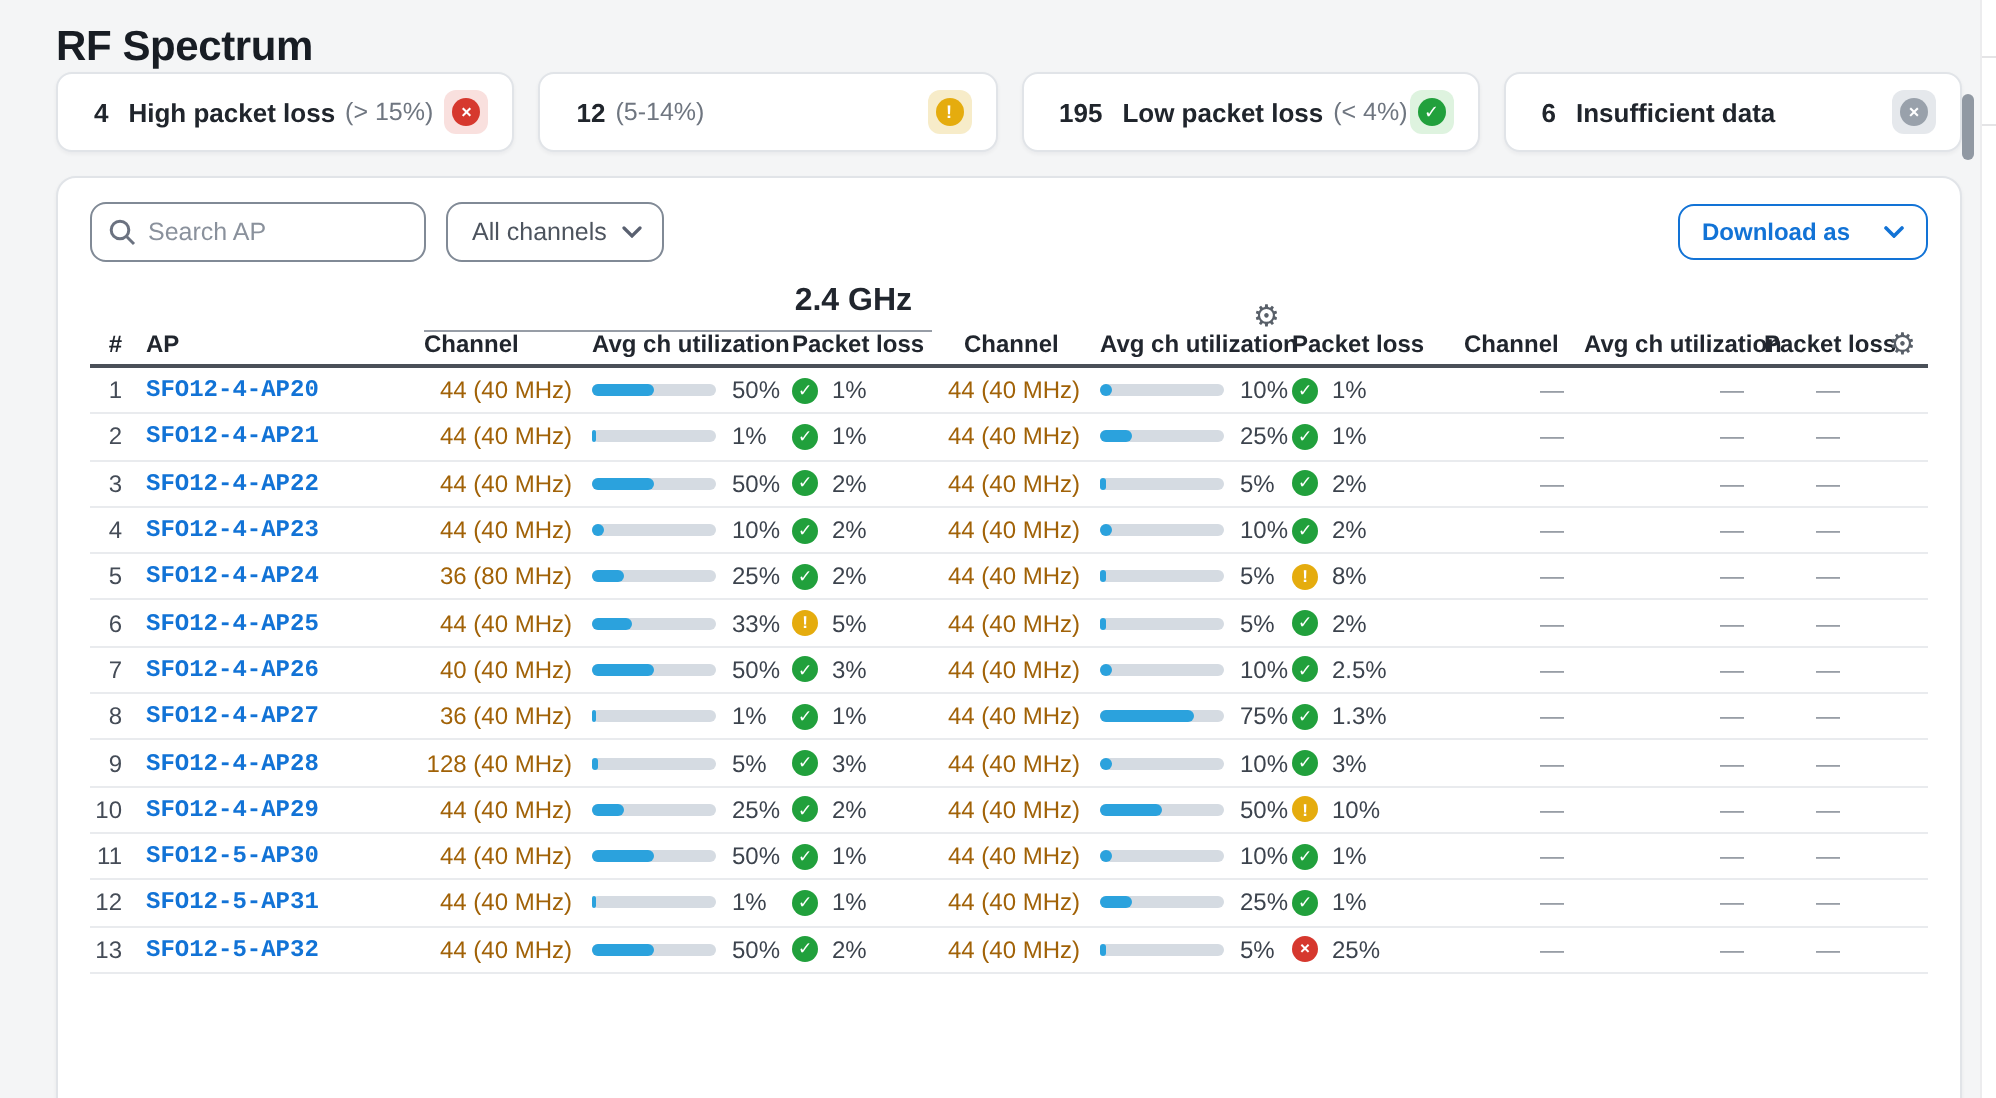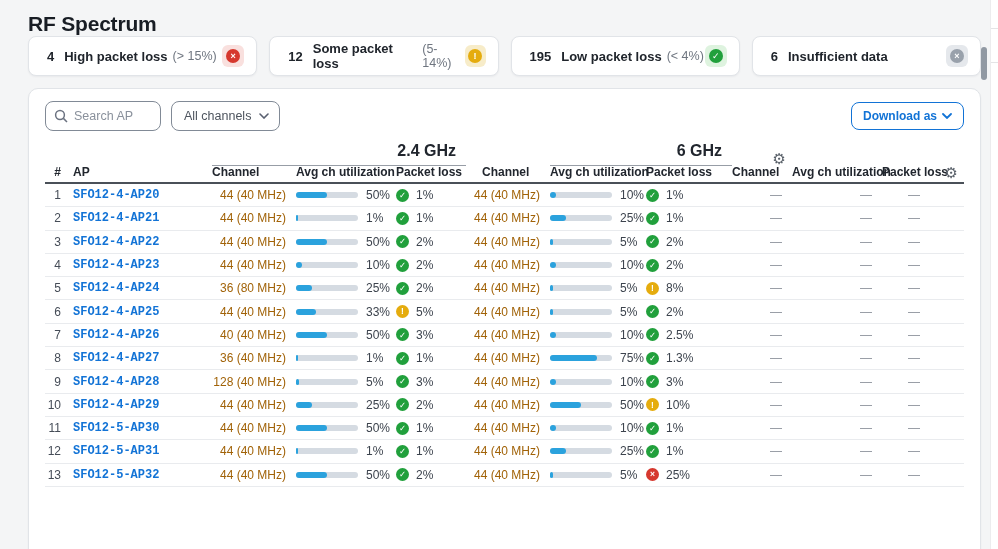--- a/index.html
+++ b/index.html
@@ -36,36 +36,36 @@
   .badge[data-status="warn"]  { background: #f7ecc9; } .badge[data-status="warn"]  .dot { background: #e5ac0e; }
   .badge[data-status="ok"]    { background: #def3df; } .badge[data-status="ok"]    .dot { background: #21a03c; }
   .badge[data-status="na"]    { background: #e5e8ec; } .badge[data-status="na"]    .dot { background: #99a1ab; }
 
   
   .panel {
     margin-top: 12px; background: #fff; border: 1px solid #e1e4e8; border-radius: 10px;
     box-shadow: 0 1px 2px rgba(20,24,30,.05); padding: 12px 16px 0; height: 480px;
   }
   .toolbar { display: flex; align-items: center; gap: 10px; }
-  .search { position: relative; width: 116px; }
+  .search { position: relative; width: 168px; }
   .search svg { position: absolute; left: 9px; top: 8px; }
   .search input {
     width: 100%; height: 30px; border: 1px solid #818a96; border-radius: 8px;
     padding: 0 10px 0 28px; font-size: 12.5px; color: #2f3640; background: #fff; outline: none;
     font-family: inherit;
   }
   .search input::placeholder { color: #8a919c; }
   .select {
     height: 30px; border: 1px solid #818a96; border-radius: 8px; background: #fff;
     display: flex; align-items: center; gap: 8px; padding: 0 10px 0 12px;
     font-size: 12.5px; color: #4d545e; cursor: pointer;
   }
   .download {
     margin-left: auto; height: 28px; border: 1.5px solid #1273d6; border-radius: 8px; background: #fff;
-    display: flex; align-items: center; gap: 5px; padding: 0 11px;
+    display: flex; align-items: center; gap: 17px; padding: 0 11px;
     font-size: 12px; font-weight: 700; color: #1273d6; cursor: pointer; font-family: inherit;
   }
 
   
   .table { margin-top: 11px; }
   .grid-row {
     display: grid; align-items: center;
     grid-template-columns: 16px minmax(0,1fr) 84px 100px 70px 16px 68px 96px 70px 16px 60px 90px 48px 34px;
   }
   .cell { font-size: 12px; color: #3e4550; display: flex; align-items: center; min-width: 0; }
@@ -114,21 +114,20 @@
     <div class="card">
       <span class="count">4</span>
       <span class="label">High packet loss</span>
       <span class="qual">(&gt; 15%)</span>
       <span class="badge" data-status="error">
           <span class="dot">×</span>
         </span>
     </div>
     <div class="card">
       <span class="count">12</span>
-      <span class="label">Some packet loss</span>
       <span class="qual">(5-14%)</span>
       <span class="badge" data-status="warn">
           <span class="dot">!</span>
         </span>
     </div>
     <div class="card">
       <span class="count">195</span>
       <span class="label">Low packet loss</span>
       <span class="qual">(&lt; 4%)</span>
       <span class="badge" data-status="ok">
@@ -168,21 +167,20 @@
       </button>
     </div>
 
     <div class="table">
       <div class="grid-row thead-band">
         <div></div>
           <div></div>
         <div class="band-label">2.4 GHz</div>
         <div></div>
         <div></div>
-        <div class="band-label">6 GHz</div>
         <div class="gear">⚙</div>
       </div>
       <div class="grid-row thead-cols">
         <div class="cell num hcell">#</div>
         <div class="cell c-ap hcell">AP</div>
         <div class="cell hcell hch">Channel</div>
         <div class="cell hcell hu">Avg ch utilization</div>
         <div class="cell hcell hp">Packet loss</div>
         <div></div>
         <div class="cell hcell hch">Channel</div>

